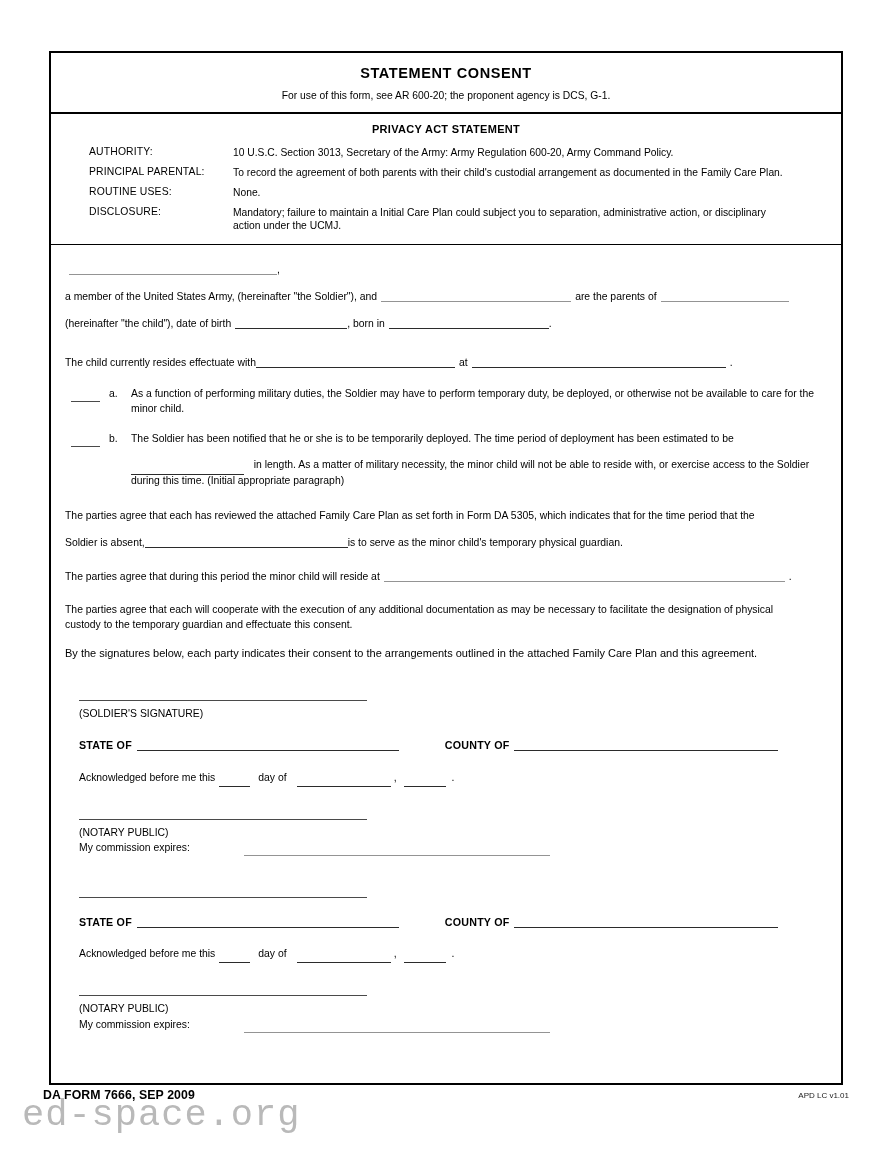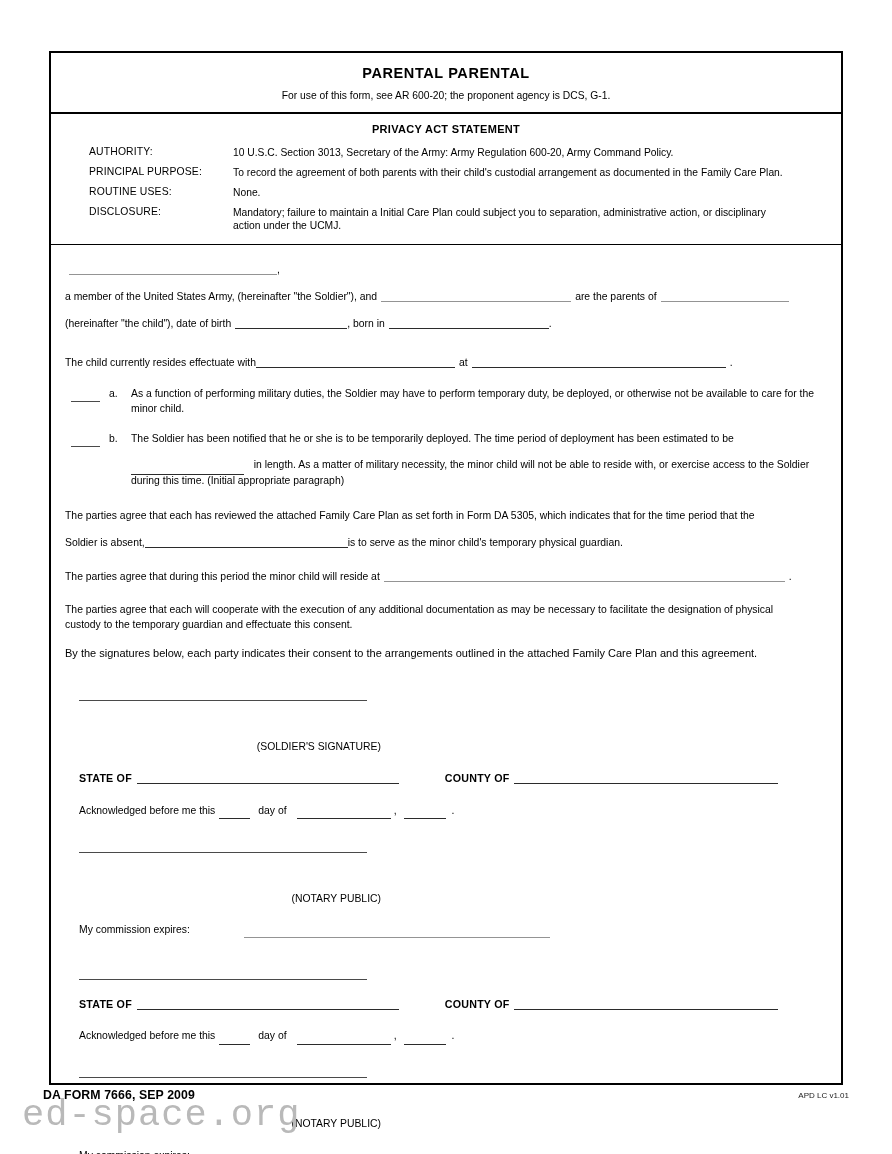--- a/index.html
+++ b/index.html
@@ -140,50 +140,48 @@
   .sig-line {
     width: 288px;
     border-bottom: 1px solid #4a4a4a;
     margin-left: 14px;
     height: 0;
   }
   .sig-caption {
     font-size: 10.4px;
     width: 302px;
     margin-left: 14px;
-    text-align: right;
+    text-align: left;
     padding-top: 5px;
-    margin-top: 33px;
   }
 
   .state-row {
     display: flex;
     align-items: baseline;
     margin-top: 14px;
     padding-left: 14px;
   }
   .state-label, .county-label {
     font-size: 10.7px;
     font-weight: bold;
     letter-spacing: 0.2px;
   }
   .ack-row {
     display: flex;
-    align-items: center;
+    align-items: flex-end;
     margin-top: 16px;
     padding-left: 14px;
     font-size: 10.4px;
   }
 
   .commission-row {
     display: flex;
     align-items: center;
     padding-left: 14px;
     font-size: 10.4px;
-    margin-top: 16px;
     gap: 48px;
   }
 
   
   #footer {
     position: absolute;
     left: 55px;
     top: 1088px;
     width: 794px;
     display: flex;
@@ -212,33 +210,33 @@
     letter-spacing: 1px;
     white-space: nowrap;
   }
 </style>
 </head>
 <body>
 
 <div id="form-frame">
 
   <div id="title-band">
-    <div id="form-title">PARENTAL PARENTAL</div>
+    <div id="form-title">STATEMENT CONSENT</div>
     <div id="form-subtitle">For use of this form, see AR 600-20; the proponent agency is DCS, G-1.</div>
   </div>
 
   <div id="privacy-band">
     <div id="privacy-heading">PRIVACY ACT STATEMENT</div>
 
     <div class="privacy-row">
       <div class="privacy-label">AUTHORITY:</div>
       <div class="privacy-value">10 U.S.C. Section 3013, Secretary of the Army: Army Regulation 600-20, Army Command Policy.</div>
     </div>
     <div class="privacy-row">
-      <div class="privacy-label">PRINCIPAL PURPOSE:</div>
+      <div class="privacy-label">PRINCIPAL PARENTAL:</div>
       <div class="privacy-value">To record the agreement of both parents with their child's custodial arrangement as documented in the Family Care Plan.</div>
     </div>
     <div class="privacy-row">
       <div class="privacy-label">ROUTINE USES:</div>
       <div class="privacy-value">None.</div>
     </div>
     <div class="privacy-row">
       <div class="privacy-label">DISCLOSURE:</div>
       <div class="privacy-value">Mandatory; failure to maintain a Initial Care Plan could subject you to separation, administrative action, or disciplinary action under the UCMJ.</div>
     </div>

